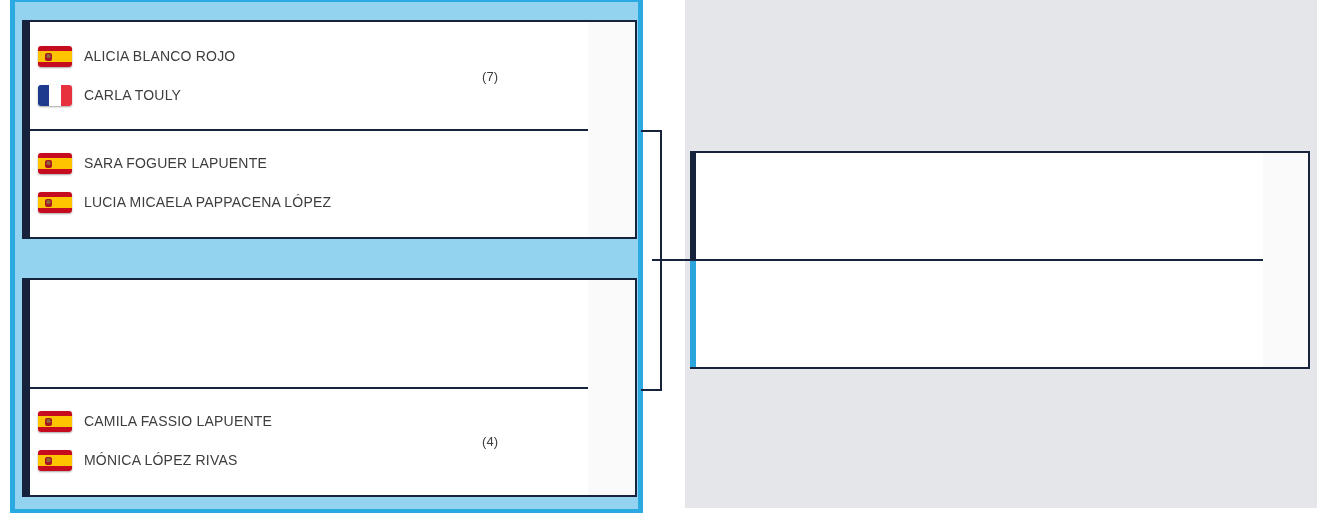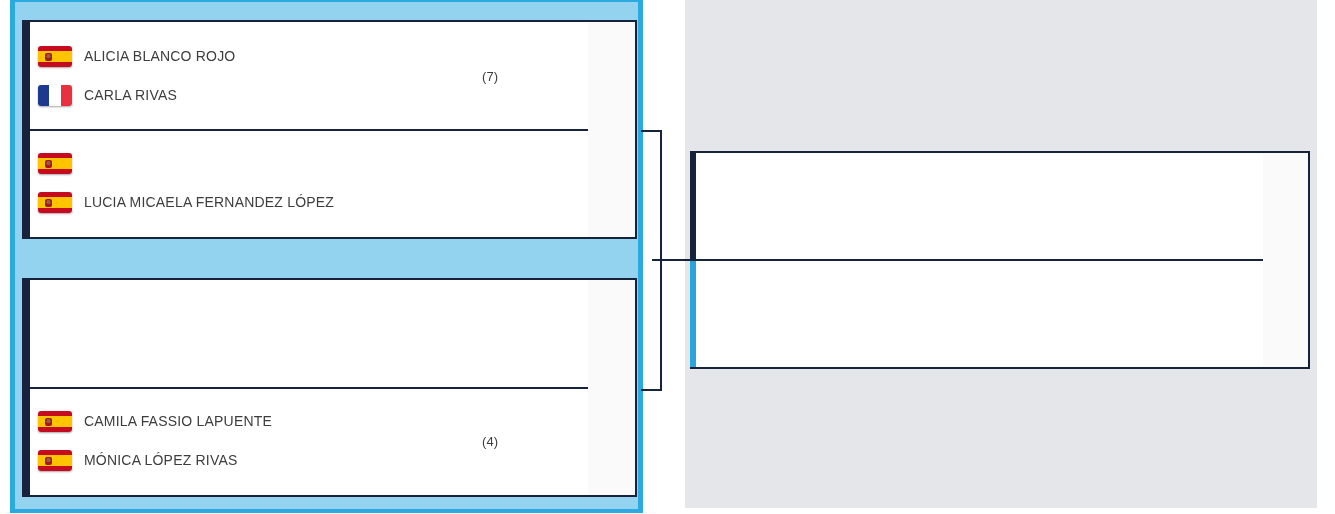--- a/index.html
+++ b/index.html
@@ -87,34 +87,35 @@
     <div class="match-inner">
       <div class="score-col"></div>
 
       <div class="team-slot team-top">
         <div class="player-row">
           <span class="flag" data-country="es"></span>
           <span class="player-name">ALICIA BLANCO ROJO</span>
         </div>
         <div class="player-row">
           <span class="flag" data-country="fr"></span>
-          <span class="player-name">CARLA RIVAS</span>
+          <span class="player-name">CARLA TOULY</span>
         </div>
         <span class="seed">(7)</span>
       </div>
 
       <div class="match-divider"></div>
 
       <div class="team-slot team-bottom">
         <div class="player-row">
           <span class="flag" data-country="es"></span>
+          <span class="player-name">SARA FOGUER LAPUENTE</span>
         </div>
         <div class="player-row">
           <span class="flag" data-country="es"></span>
-          <span class="player-name">LUCIA MICAELA FERNANDEZ LÓPEZ</span>
+          <span class="player-name">LUCIA MICAELA PAPPACENA LÓPEZ</span>
         </div>
       </div>
     </div>
   </div>
 
   <div class="match match-2">
     <div class="match-inner">
       <div class="score-col"></div>
 
 

